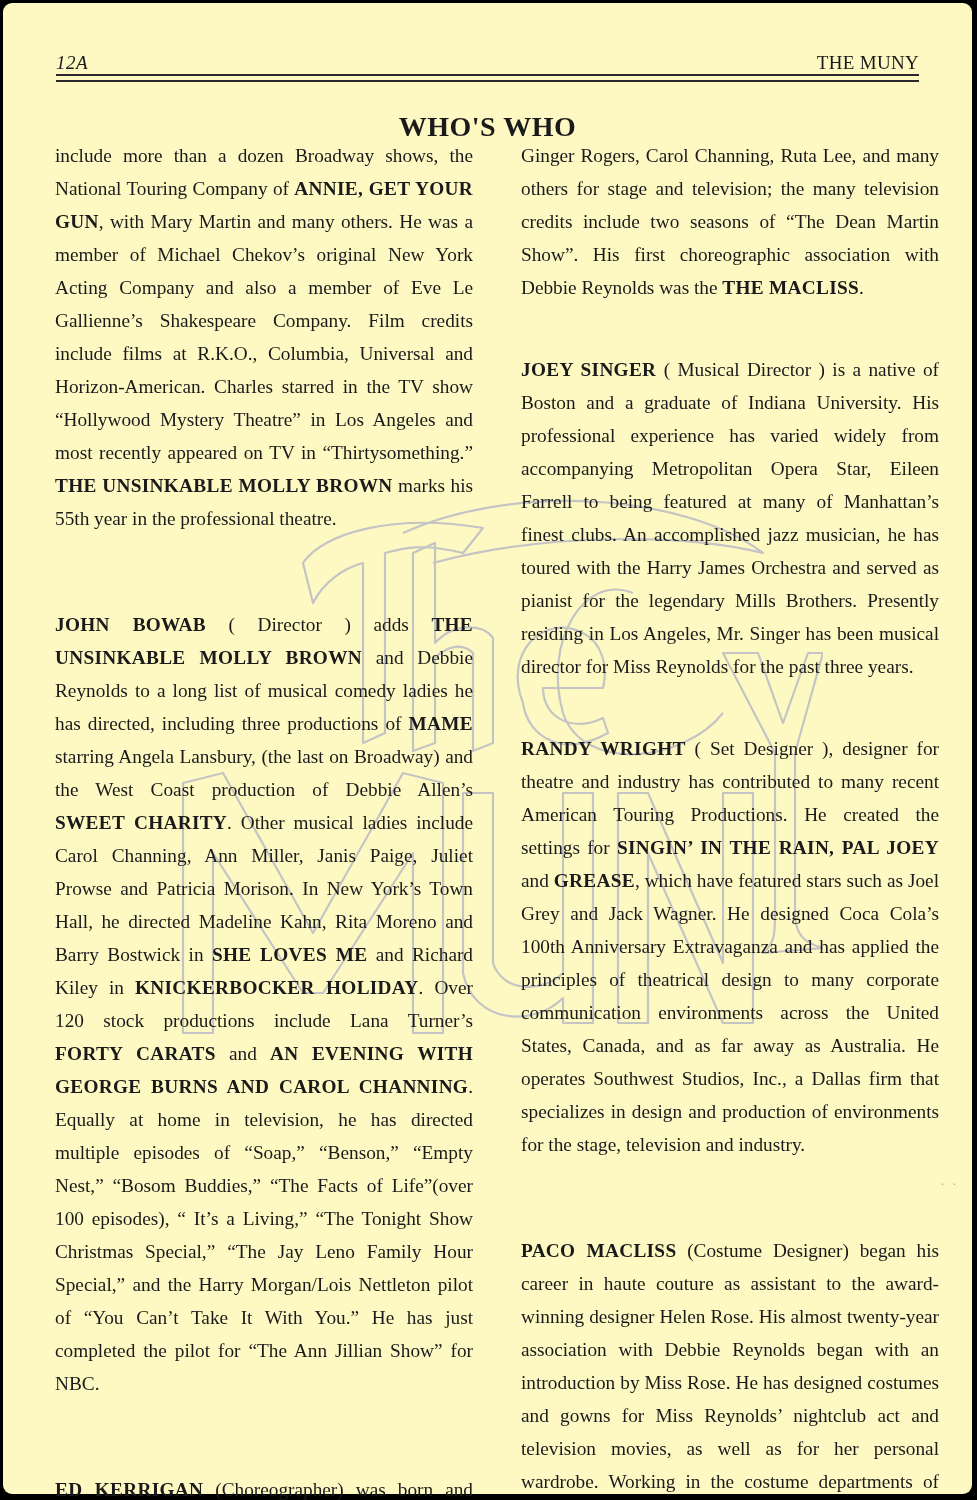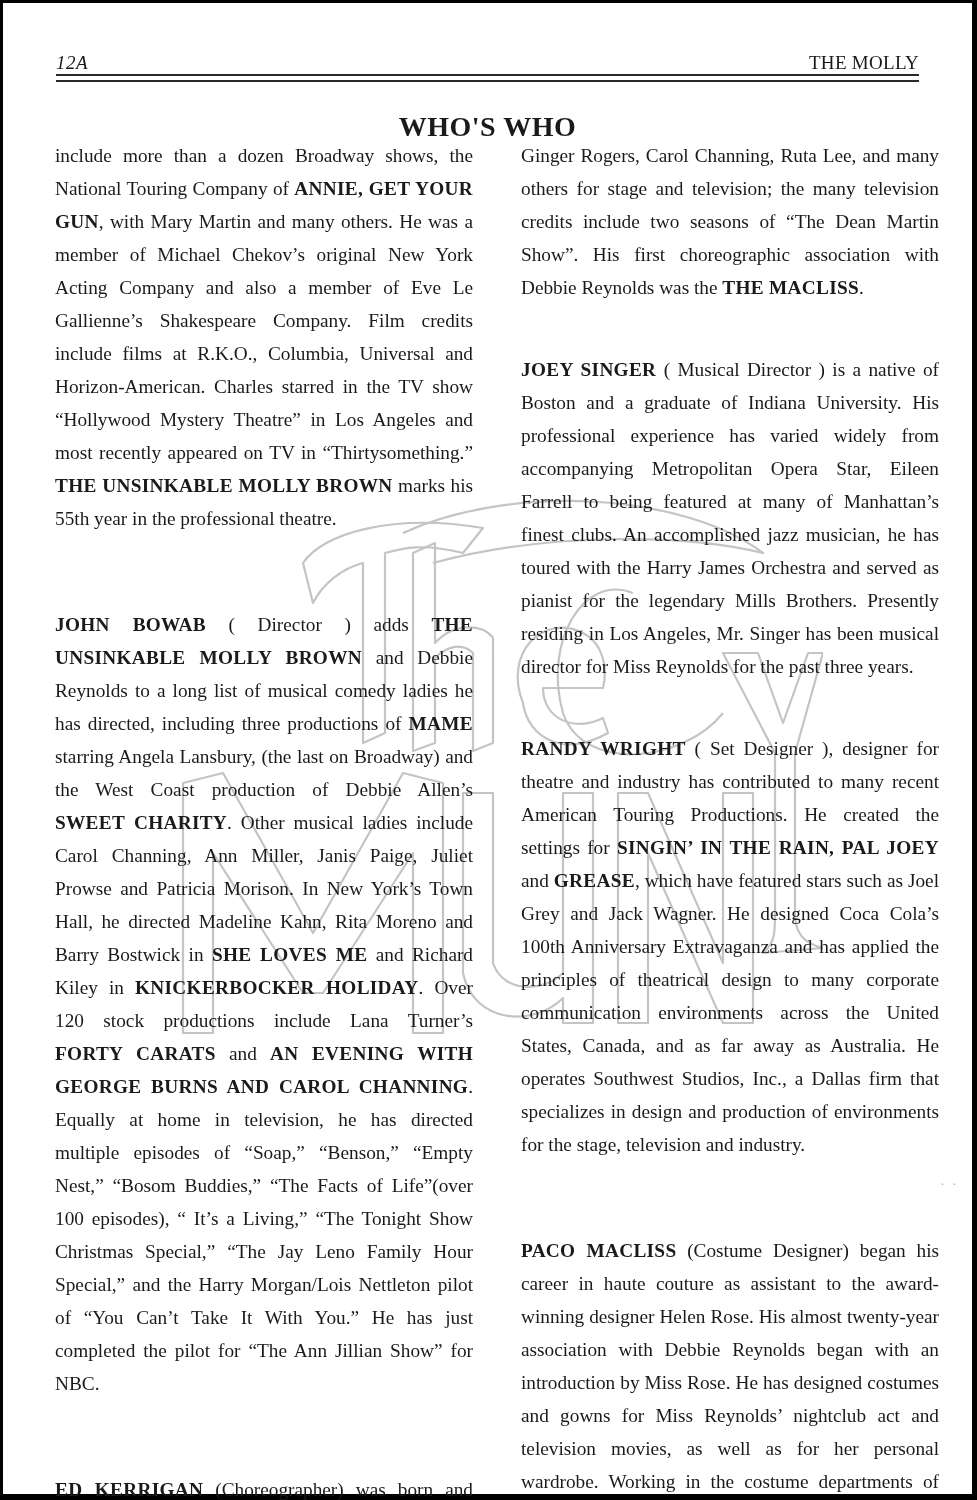--- a/index.html
+++ b/index.html
@@ -1,20 +1,21 @@
 <!DOCTYPE html>
 <html><head>
   <meta charset="utf-8">
   <style>
     html, body { margin: 0; padding: 0; background: #000; }
     body { width: 977px; height: 1500px; position: relative; overflow: hidden; }
     .page {
       position: absolute; left: 3px; top: 3px; width: 969px; height: 1491px;
-      background: #ffffff; color: #1a1a1a;
+      background: #fef9c3; color: #1a1a1a;
       font-family: "Liberation Serif", "DejaVu Serif", serif;
+      border-radius: 9px;
     }
     .running-head {
       position: absolute; left: 53px; right: 53px; top: 45px; height: 28px;
       font-size: 19px;
     }
     .folio { position: absolute; left: 0; top: 4px; font-style: italic; letter-spacing: 0.5px; }
     .pub-name { position: absolute; right: 0; top: 4px; letter-spacing: 0.3px; }
     .rule-1 { position: absolute; left: 53px; right: 53px; top: 71px; height: 2px; background: #2a2a2a; }
     .rule-2 { position: absolute; left: 53px; right: 53px; top: 77px; height: 2px; background: #2a2a2a; }
     .section-title {
@@ -36,21 +37,21 @@
     b { font-weight: bold; letter-spacing: 0.3px; }
     .specks { position: absolute; left: 938px; top: 1172px; font-size: 9px; color: #888; }
   </style>
 </head>
 <body>
 
 <div class="page">
 
   <div class="running-head">
     <span class="folio">12A</span>
-    <span class="pub-name">THE MOLLY</span>
+    <span class="pub-name">THE MUNY</span>
   </div>
   <div class="rule-1"></div>
   <div class="rule-2"></div>
 
   <div class="section-title">WHO'S WHO</div>
 
   <svg class="watermark" viewBox="0 0 660 560" xmlns="http://www.w3.org/2000/svg">
     <g fill="none" stroke="#c4c4c4" stroke-width="2.2" stroke-linejoin="round">
 
       <path d="M140 70 C160 40 230 20 320 35 L300 60 C260 50 240 55 222 60 L222 240 L200 250 L200 70 C180 75 160 90 150 110 Z"></path>

